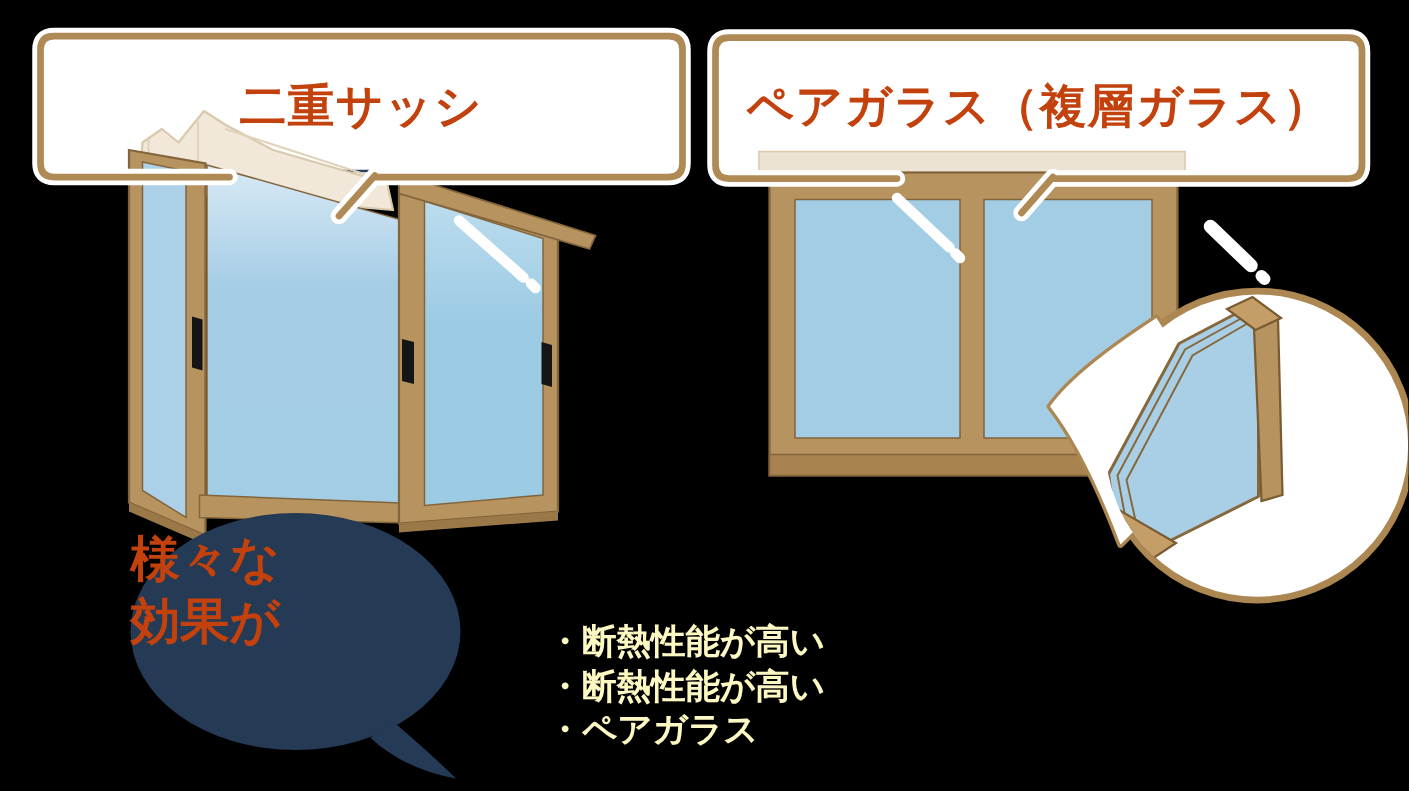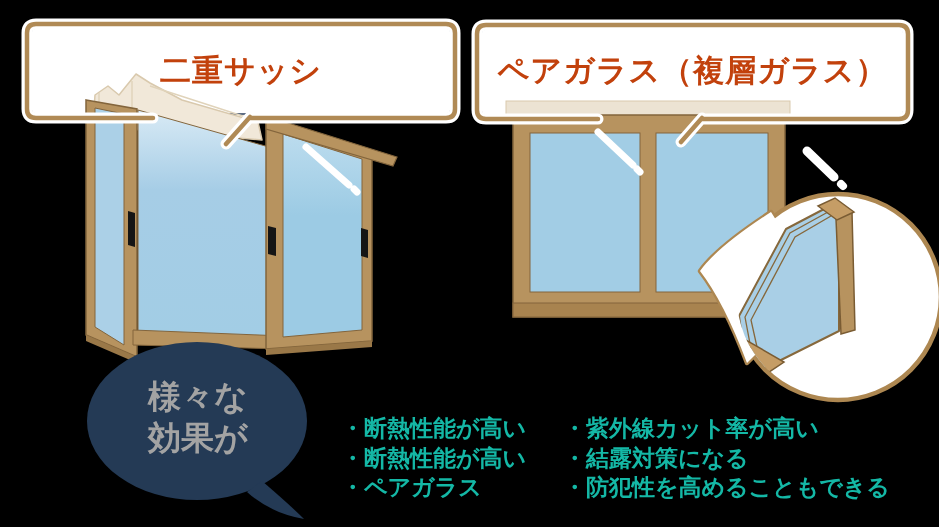--- a/index.html
+++ b/index.html
@@ -3,24 +3,24 @@
 <meta charset="utf-8">
 <style>
   html,body{margin:0;padding:0;background:#000;}
   #stage{position:relative;width:939px;height:527px;background:#000;overflow:hidden;
          font-family:"DejaVu Sans","Liberation Sans",sans-serif;}
   #art{position:absolute;left:0;top:0;}
   .boxtitle{position:absolute;display:flex;align-items:center;justify-content:center;
             font-weight:bold;font-size:31px;color:#c2410c;letter-spacing:1px;}
   #left-title{left:27px;top:24px;width:428px;height:94px;}
   #right-title{left:477px;top:25px;width:431px;height:92px;}
-  .bubble-text{position:absolute;left:87px;top:352px;width:222px;text-align:center;
-               color:#a3a3a3;font-weight:bold;font-size:33px;line-height:41px;margin-top:24px;}
-  .blist{position:absolute;top:414px;color:#14b8a6;font-weight:bold;font-size:23px;
-         line-height:29.5px;white-space:nowrap;}
+  .bubble-text{position:absolute;left:87px;top:352px;width:222px;text-align:left;
+               color:#c2410c;font-weight:bold;font-size:33px;line-height:41px;}
+  .blist{position:absolute;top:414px;color:#fef9c3;font-weight:bold;font-size:23px;
+         line-height:29.5px;white-space:nowrap;margin-left:24px;}
   #list-left{left:341px;}
   #list-right{left:563px;}
 </style>
 </head>
 <body>
 
 <div id="stage">
 
   <svg id="art" width="939" height="527" viewBox="0 0 939 527">
     <defs>
@@ -125,18 +125,13 @@
   <div class="bubble-text">
     <div>様々な</div>
     <div>効果が</div>
   </div>
 
   <div id="list-left" class="blist">
     <div>・断熱性能が高い</div>
     <div>・断熱性能が高い</div>
     <div>・ペアガラス</div>
   </div>
-  <div id="list-right" class="blist">
-    <div>・紫外線カット率が高い</div>
-    <div>・結露対策になる</div>
-    <div>・防犯性を高めることもできる</div>
-  </div>
 </div>
 
 </body></html>

